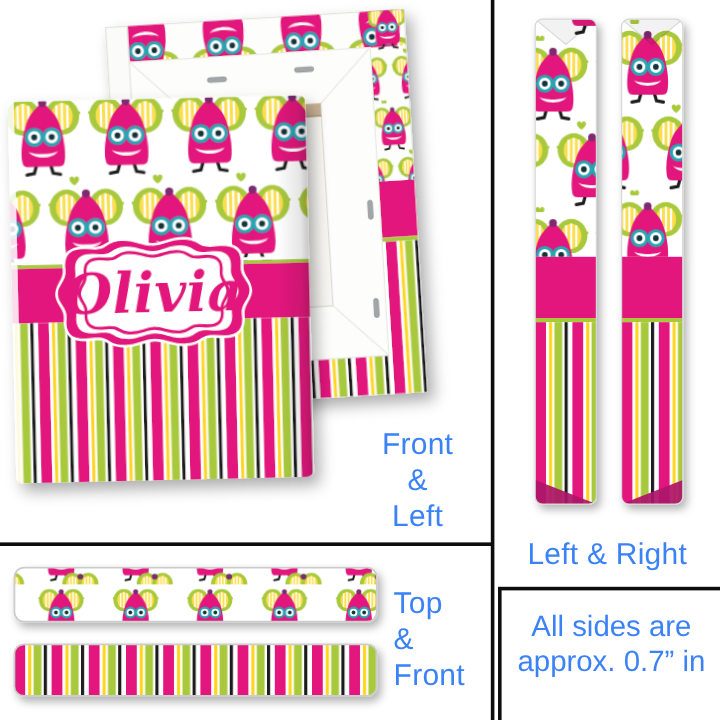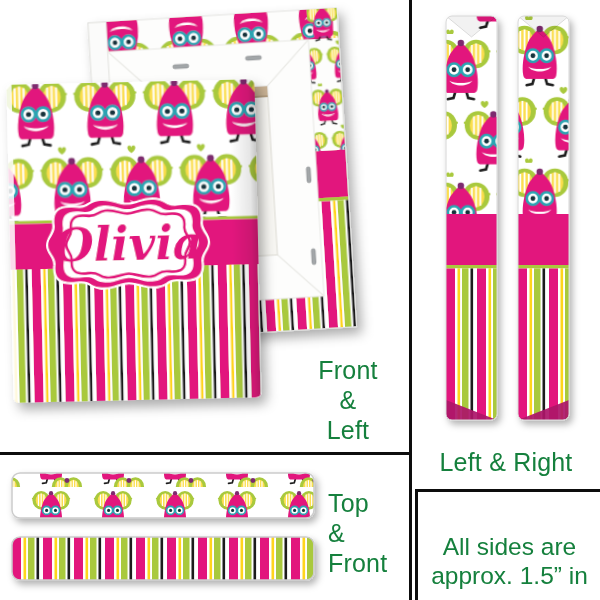--- a/index.html
+++ b/index.html
@@ -1,25 +1,25 @@
 <!DOCTYPE html>
 <html><head>
 <meta charset="utf-8">
 <style>
   html,body{margin:0;padding:0;}
   .page{position:relative;width:600px;height:600px;background:#ffffff;overflow:hidden;
-        font-family:"Liberation Sans",sans-serif;color:#15803d;}
+        font-family:"Liberation Sans",sans-serif;color:#3b82f6;}
   .scene{position:absolute;left:0;top:0;}
   .caption{position:absolute;font-size:25px;line-height:30px;letter-spacing:0.2px;}
   .caption.center{text-align:center;}
   .divider-v{position:absolute;left:409px;top:0;width:3px;height:600px;background:#0d0d0d;}
   .divider-h{position:absolute;left:0;top:452px;width:411px;height:3px;background:#0d0d0d;}
   .note-box{position:absolute;left:415px;top:489px;width:200px;height:125px;
             border:3px solid #0d0d0d;box-sizing:border-box;}
-  .note-inner{margin-top:40px;text-align:center;font-size:24.5px;line-height:29px;width:183px;}
+  .note-inner{margin-top:16px;text-align:center;font-size:24.5px;line-height:29px;width:183px;}
 </style>
 </head>
 <body>
 <div class="page">
 
 <svg class="scene" width="600" height="600" viewBox="0 0 600 600">
   <defs>
     <filter id="ds" x="-25%" y="-25%" width="150%" height="150%">
       <feDropShadow dx="5" dy="7" stdDeviation="6" flood-color="#000000" flood-opacity="0.32"></feDropShadow>
     </filter>
@@ -238,17 +238,17 @@
 
 <div class="caption" style="left:328px;top:488px;width:82px;">
   <div>Top</div>
   <div>&amp;</div>
   <div>Front</div>
 </div>
 
 <div class="note-box">
   <div class="note-inner">
     <div>All sides are</div>
-    <div>approx. 1.5” in</div>
+    <div>approx. 0.7” in</div>
   </div>
 </div>
 
 </div>
 
 </body></html>

